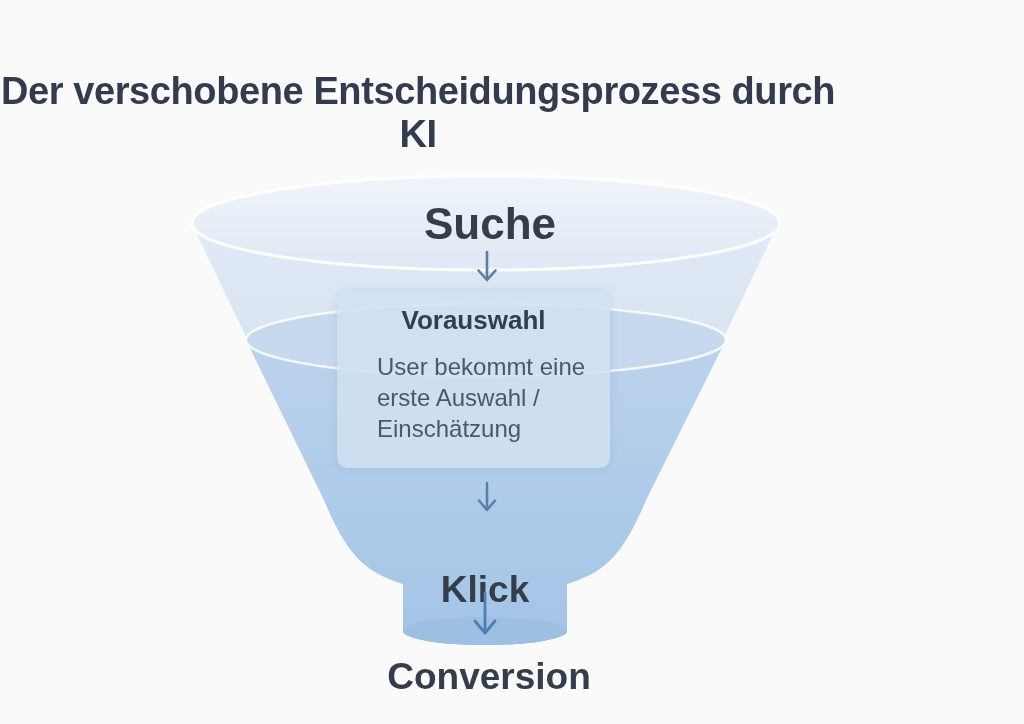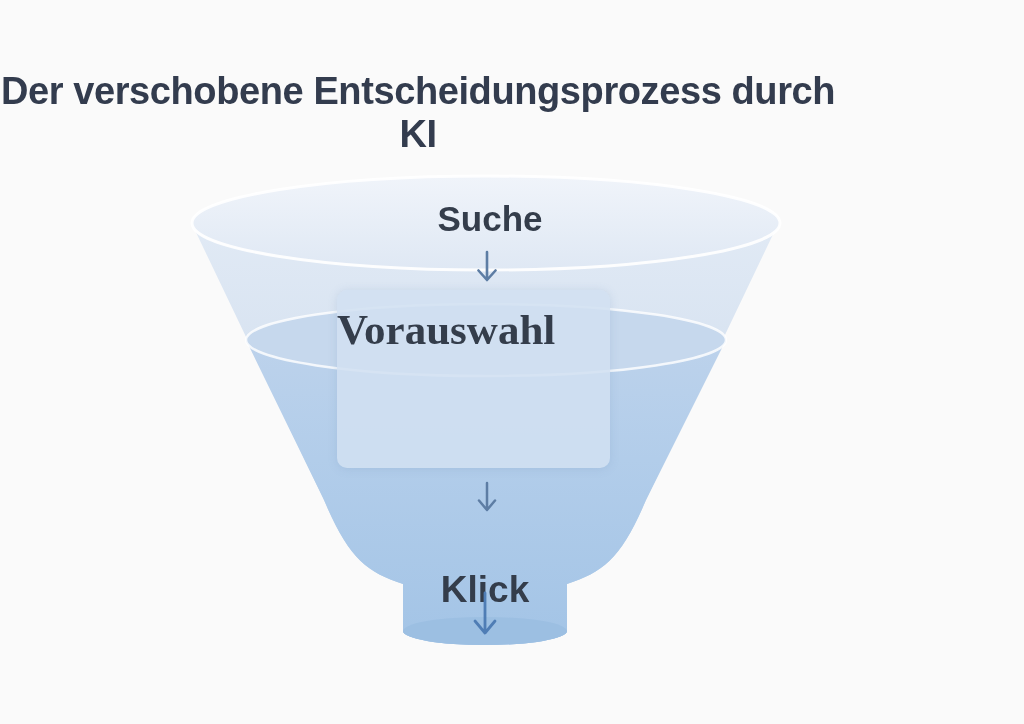--- a/index.html
+++ b/index.html
@@ -27,38 +27,38 @@
     font-size:38px;font-weight:bold;letter-spacing:-0.4px;
     color:var(--title-text);
   }
 
   svg.funnel{position:absolute;left:0;top:0;width:1024px;height:724px;}
 
   .label{
     position:absolute;transform:translateX(-50%);
     white-space:nowrap;font-weight:bold;color:var(--stage-text);
   }
-  .label.suche{left:490px;top:199px;font-size:35px;}
+  .label.suche{left:490px;top:199px;font-size:44px;}
   .label.klick{left:485px;top:529px;font-size:37px;margin-top:40px;}
   .label.conversion{left:489px;top:656px;font-size:37px;}
 
   .arrow{position:absolute;}
   .arrow.a1{left:474px;top:250px;width:26px;height:34px;}
   .arrow.a2{left:475px;top:481px;width:24px;height:33px;}
   .arrow.a3{left:470px;top:591px;width:30px;height:46px;}
 
   .card{
     position:absolute;left:337px;top:290px;width:273px;height:178px;
     background:var(--card-bg);
     border-radius:10px;
     box-shadow:0 1px 8px rgba(125,155,195,0.25);
   }
   .card h2{
-    padding-top:15px;text-align:left;
-    font-size:43px;font-weight:bold;color:var(--stage-text);font-family:Liberation Serif, serif;
+    padding-top:15px;text-align:center;
+    font-size:26px;font-weight:bold;color:var(--stage-text);
   }
   .card p{
     margin:15px 0 0 40px;text-align:left;
     font-size:24px;line-height:31px;
     color:var(--description-text);
     white-space:pre-line;
   }
 </style>
 </head>
 <body>
@@ -101,26 +101,30 @@
   </svg>
 
   <div class="label suche">Suche</div>
 
   <svg class="arrow a1" viewBox="0 0 26 34" aria-hidden="true">
     <path d="M13 2 L13 29 M4.5 20.5 L13 30 L21.5 20.5" fill="none" stroke="#5d7da4" style="stroke:var(--arrow,#5d7da4)" stroke-width="2.6" stroke-linecap="round" stroke-linejoin="round"></path>
   </svg>
 
   <div class="card">
     <h2>Vorauswahl</h2>
+    <p>User bekommt eine
+erste Auswahl /
+Einschätzung</p>
   </div>
 
   <svg class="arrow a2" viewBox="0 0 24 33" aria-hidden="true">
     <path d="M12 2 L12 28 M4 19.5 L12 29 L20 19.5" fill="none" stroke="#5d7da4" style="stroke:var(--arrow,#5d7da4)" stroke-width="2.5" stroke-linecap="round" stroke-linejoin="round"></path>
   </svg>
 
   <div class="label klick">Klick</div>
 
   <svg class="arrow a3" viewBox="0 0 30 46" aria-hidden="true">
     <path d="M15 2 L15 40 M5 30 L15 42 L25 30" fill="none" stroke="#4f7db5" style="stroke:var(--arrow-bottom,#4f7db5)" stroke-width="2.8" stroke-linecap="round" stroke-linejoin="round"></path>
   </svg>
 
+  <div class="label conversion">Conversion</div>
 
 </div>
 
 </body></html>

